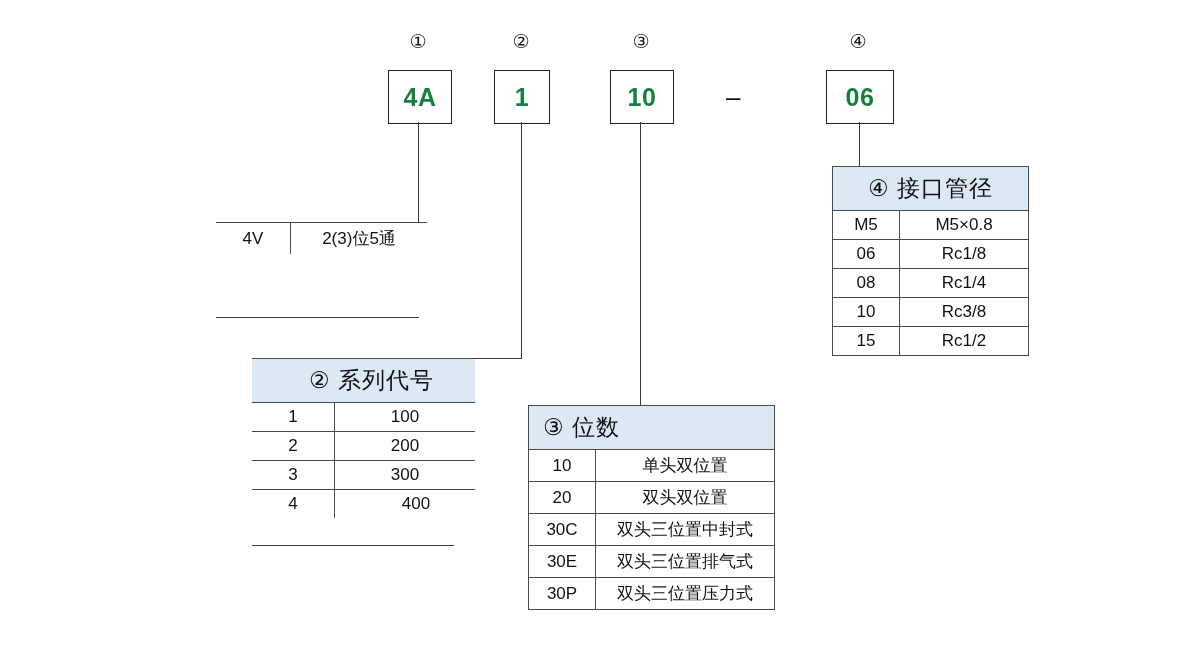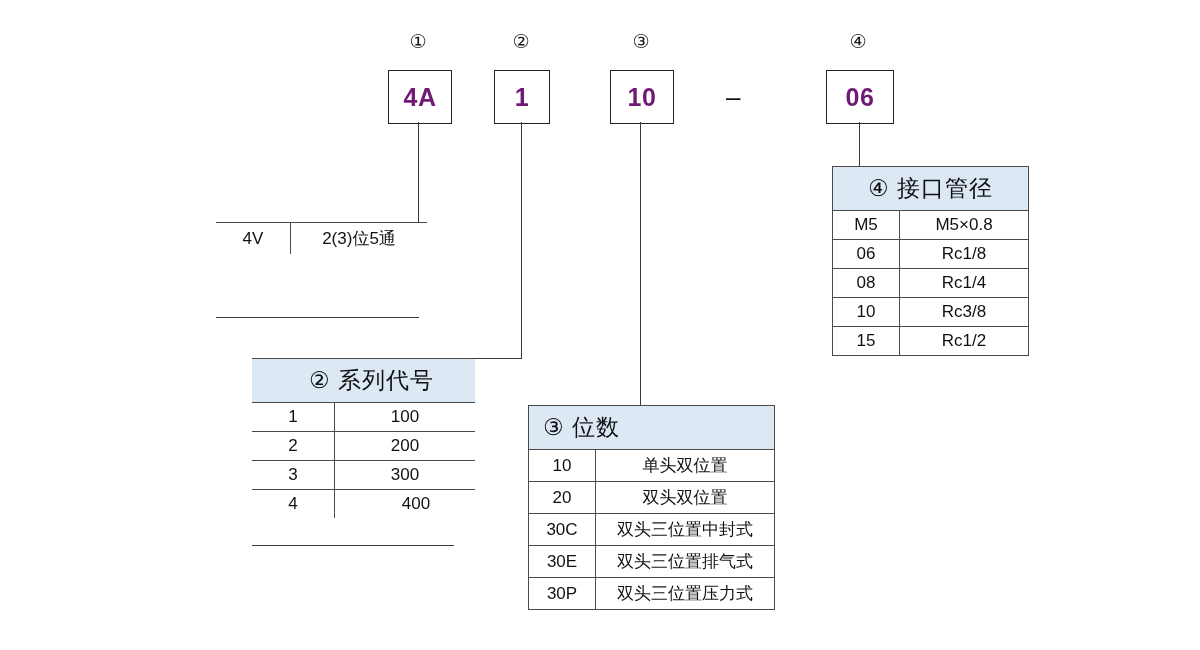--- a/index.html
+++ b/index.html
@@ -40,21 +40,21 @@
   .codebox {
     position: absolute;
     border: 1.6px solid #222;
     background: #fff;
     display: flex;
     align-items: center;
     justify-content: center;
     font-weight: bold;
     font-size: 25px;
     letter-spacing: 0.5px;
-    color: #701a75;
+    color: #15803d;
   }
   .dash {
     position: absolute;
     font-size: 26px;
     color: #111;
     font-weight: 400;
   }
 
   
   .tbl {

